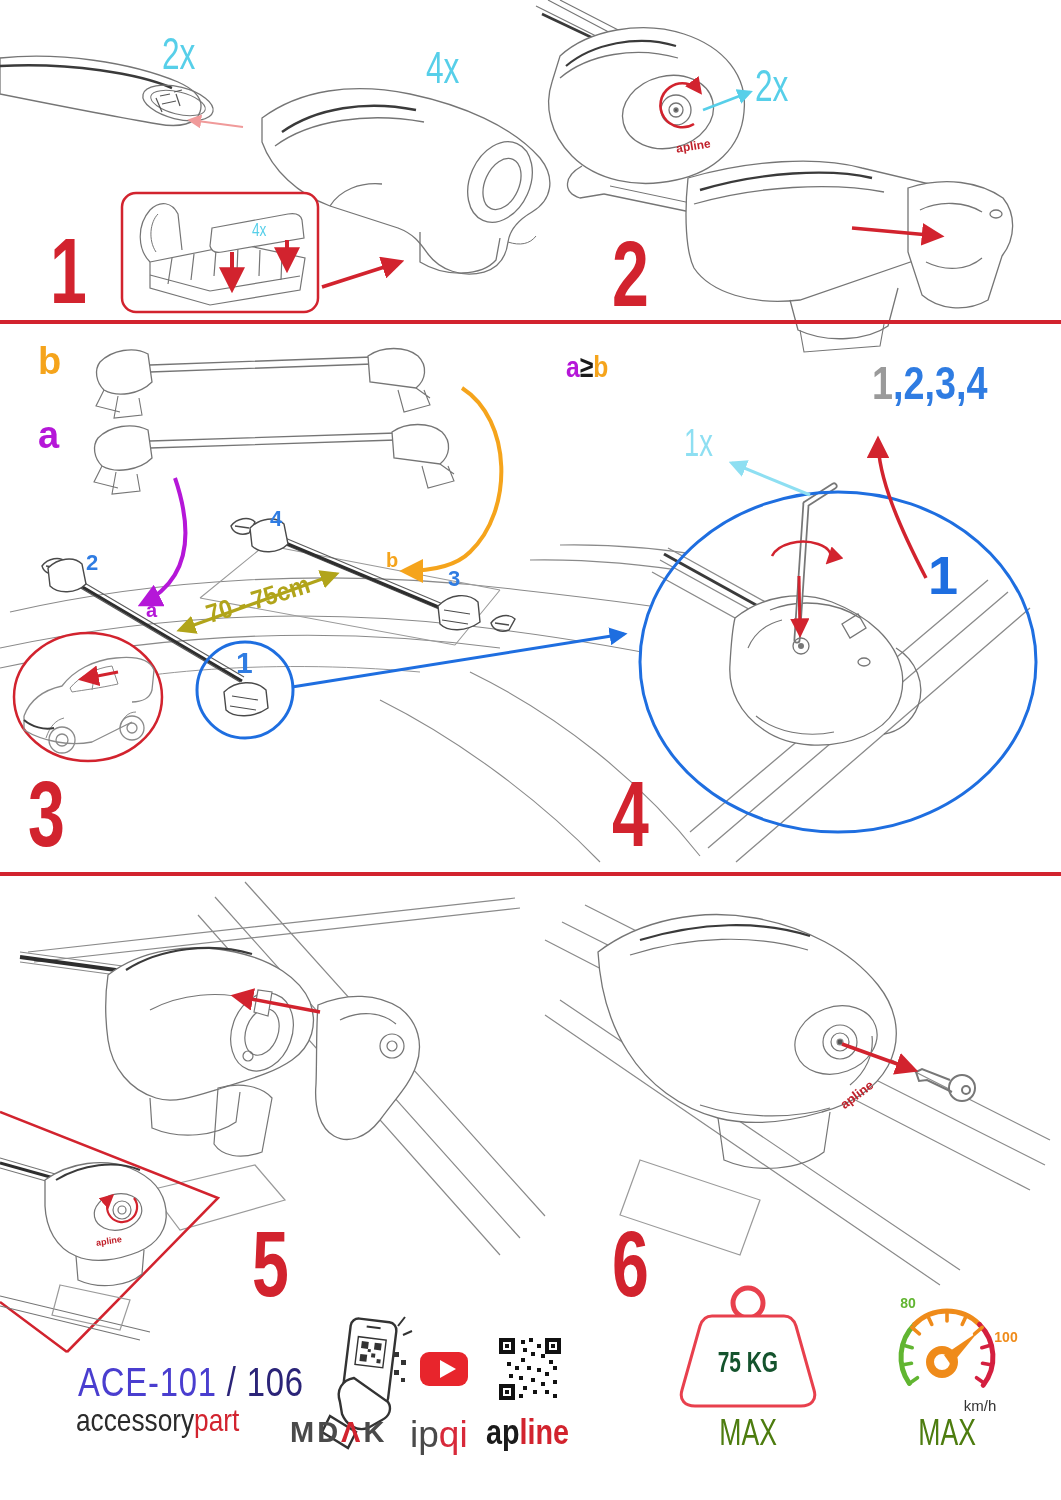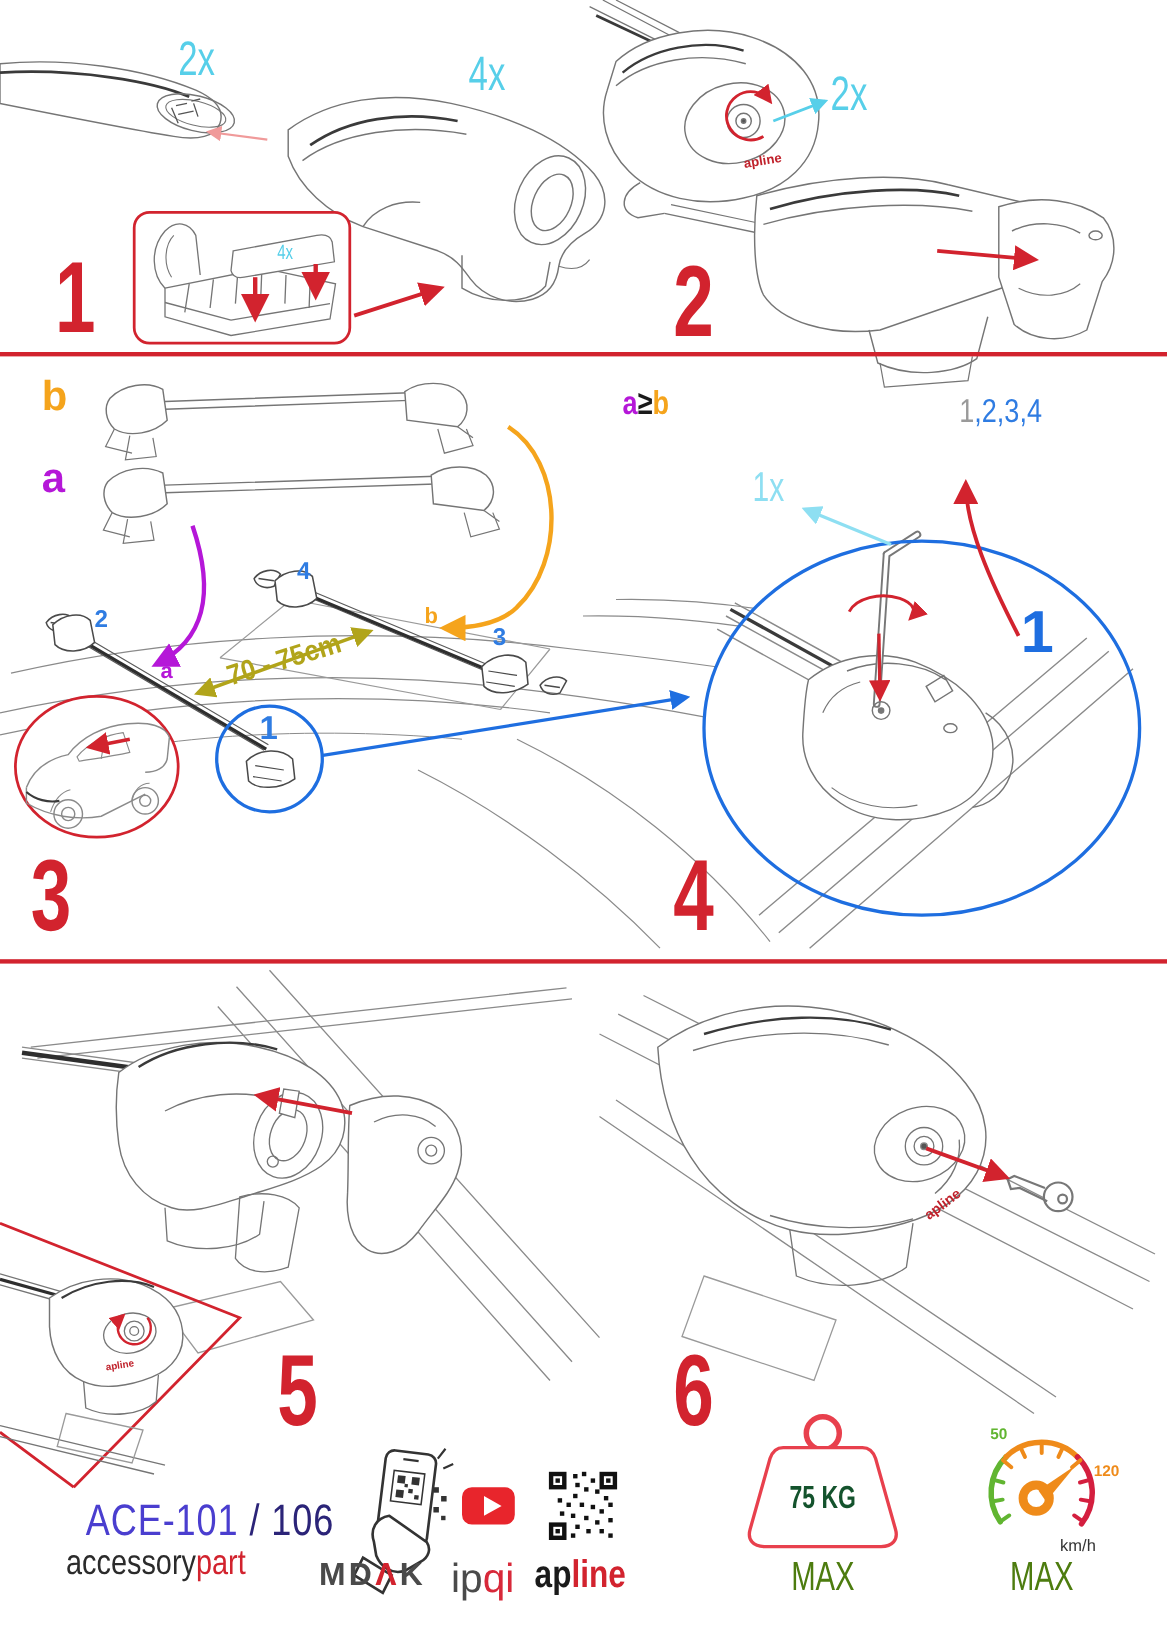--- a/index.html
+++ b/index.html
@@ -20,21 +20,21 @@
   .qty-l{font-size:38px;color:var(--cyanl);font-weight:400;}
   .poslbl{font-size:22px;font-weight:bold;color:var(--bluetxt);}
   .pos-big{font-size:30px;font-weight:bold;color:var(--bluetxt);}
   .pos-huge{font-size:54px;font-weight:bold;color:var(--blue);}
   .lbl-a{color:var(--purple);font-weight:bold;}
   .lbl-b{color:var(--orange);font-weight:bold;}
   .barlbl{font-size:38px;}
   .smalllbl{font-size:20px;}
   .rule{font-size:30px;font-weight:bold;}
   .rule .op{color:#1a1a1a;}
-  .seq{font-size:30px;font-weight:normal;text-align:center;}
+  .seq{font-size:46px;font-weight:bold;text-align:center;}
   .seq .g{color:var(--gray);} .seq .b{color:var(--bluetxt);}
   .dim{font-size:26px;font-weight:bold;color:var(--olive);transform:rotate(-17deg) scaleX(0.9);transform-origin:center;}
   .onpart{font-weight:bold;color:#c0212b;}
   .model{font-size:40px;font-weight:500;letter-spacing:1px;}
   .model .p1{color:#4a3ecf;} .model .p2{color:#2b2478;}
   .brand1{font-size:32px;font-weight:500;}
   .brand1 .k{color:#2b2b2b;} .brand1 .r{color:var(--red);}
   .brand2{font-size:29px;font-weight:bold;color:#4a4a4a;letter-spacing:3px;}
   .brand2 .r{color:var(--red);}
   .brand3{font-size:37px;font-weight:500;color:#4a4a4a;}
@@ -416,25 +416,25 @@
 <div class="t rule" style="left:566px;top:352px"><span class="cond85"><span class="lbl-a">a</span><span class="op">≥</span><span class="lbl-b">b</span></span></div>
 <div class="t seq" style="left:872px;top:360px"><span class="cond85"><span class="g">1</span><span class="b">,2,3,4</span></span></div>
 <div class="t qty-l" style="left:684px;top:424px"><span class="cond">1x</span></div>
 <div class="t pos-huge" style="left:928px;top:548px">1</div>
 
 <div class="t onpart" style="left:96px;top:1237px;font-size:9px;transform:rotate(-9deg)">apline</div>
 
 <div class="t onpart" style="left:838px;top:1088px;font-size:13px;transform:rotate(-37deg)">apline</div>
 
 <div class="t model" style="left:78px;top:1362px"><span class="cond85"><span class="p1">ACE-101</span><span class="p2"> / 106</span></span></div>
-<div class="t brand1" style="left:60px;top:1404px"><span class="cond85"><span class="k">accessory</span><span class="r">part</span></span></div>
+<div class="t brand1" style="left:76px;top:1404px"><span class="cond85"><span class="k">accessory</span><span class="r">part</span></span></div>
 <div class="t brand2" style="left:290px;top:1418px"><span>MD</span><span class="r">Λ</span><span>K</span></div>
 <div class="t brand3" style="left:410px;top:1416px"><span>ip</span><span class="r">qi</span></div>
 <div class="t brand4" style="left:486px;top:1414px"><span class="cond85"><span class="k">ap</span><span class="r">line</span></span></div>
 
 <div class="t wkg ctr" style="left:698px;top:1348px;width:100px"><span class="cond" style="transform-origin:center">75 KG</span></div>
 <div class="t max ctr" style="left:698px;top:1414px;width:100px"><span class="cond" style="transform-origin:center">MAX</span></div>
-<div class="t sp60 ctr" style="left:893px;top:1296px;width:30px">50</div>
-<div class="t sp120 ctr" style="left:988px;top:1330px;width:36px">120</div>
+<div class="t sp60 ctr" style="left:893px;top:1296px;width:30px">80</div>
+<div class="t sp120 ctr" style="left:988px;top:1330px;width:36px">100</div>
 <div class="t spunit ctr" style="left:950px;top:1398px;width:60px">km/h</div>
 <div class="t max ctr" style="left:897px;top:1414px;width:100px"><span class="cond" style="transform-origin:center">MAX</span></div>
 
 </div>
 
 </body></html>

